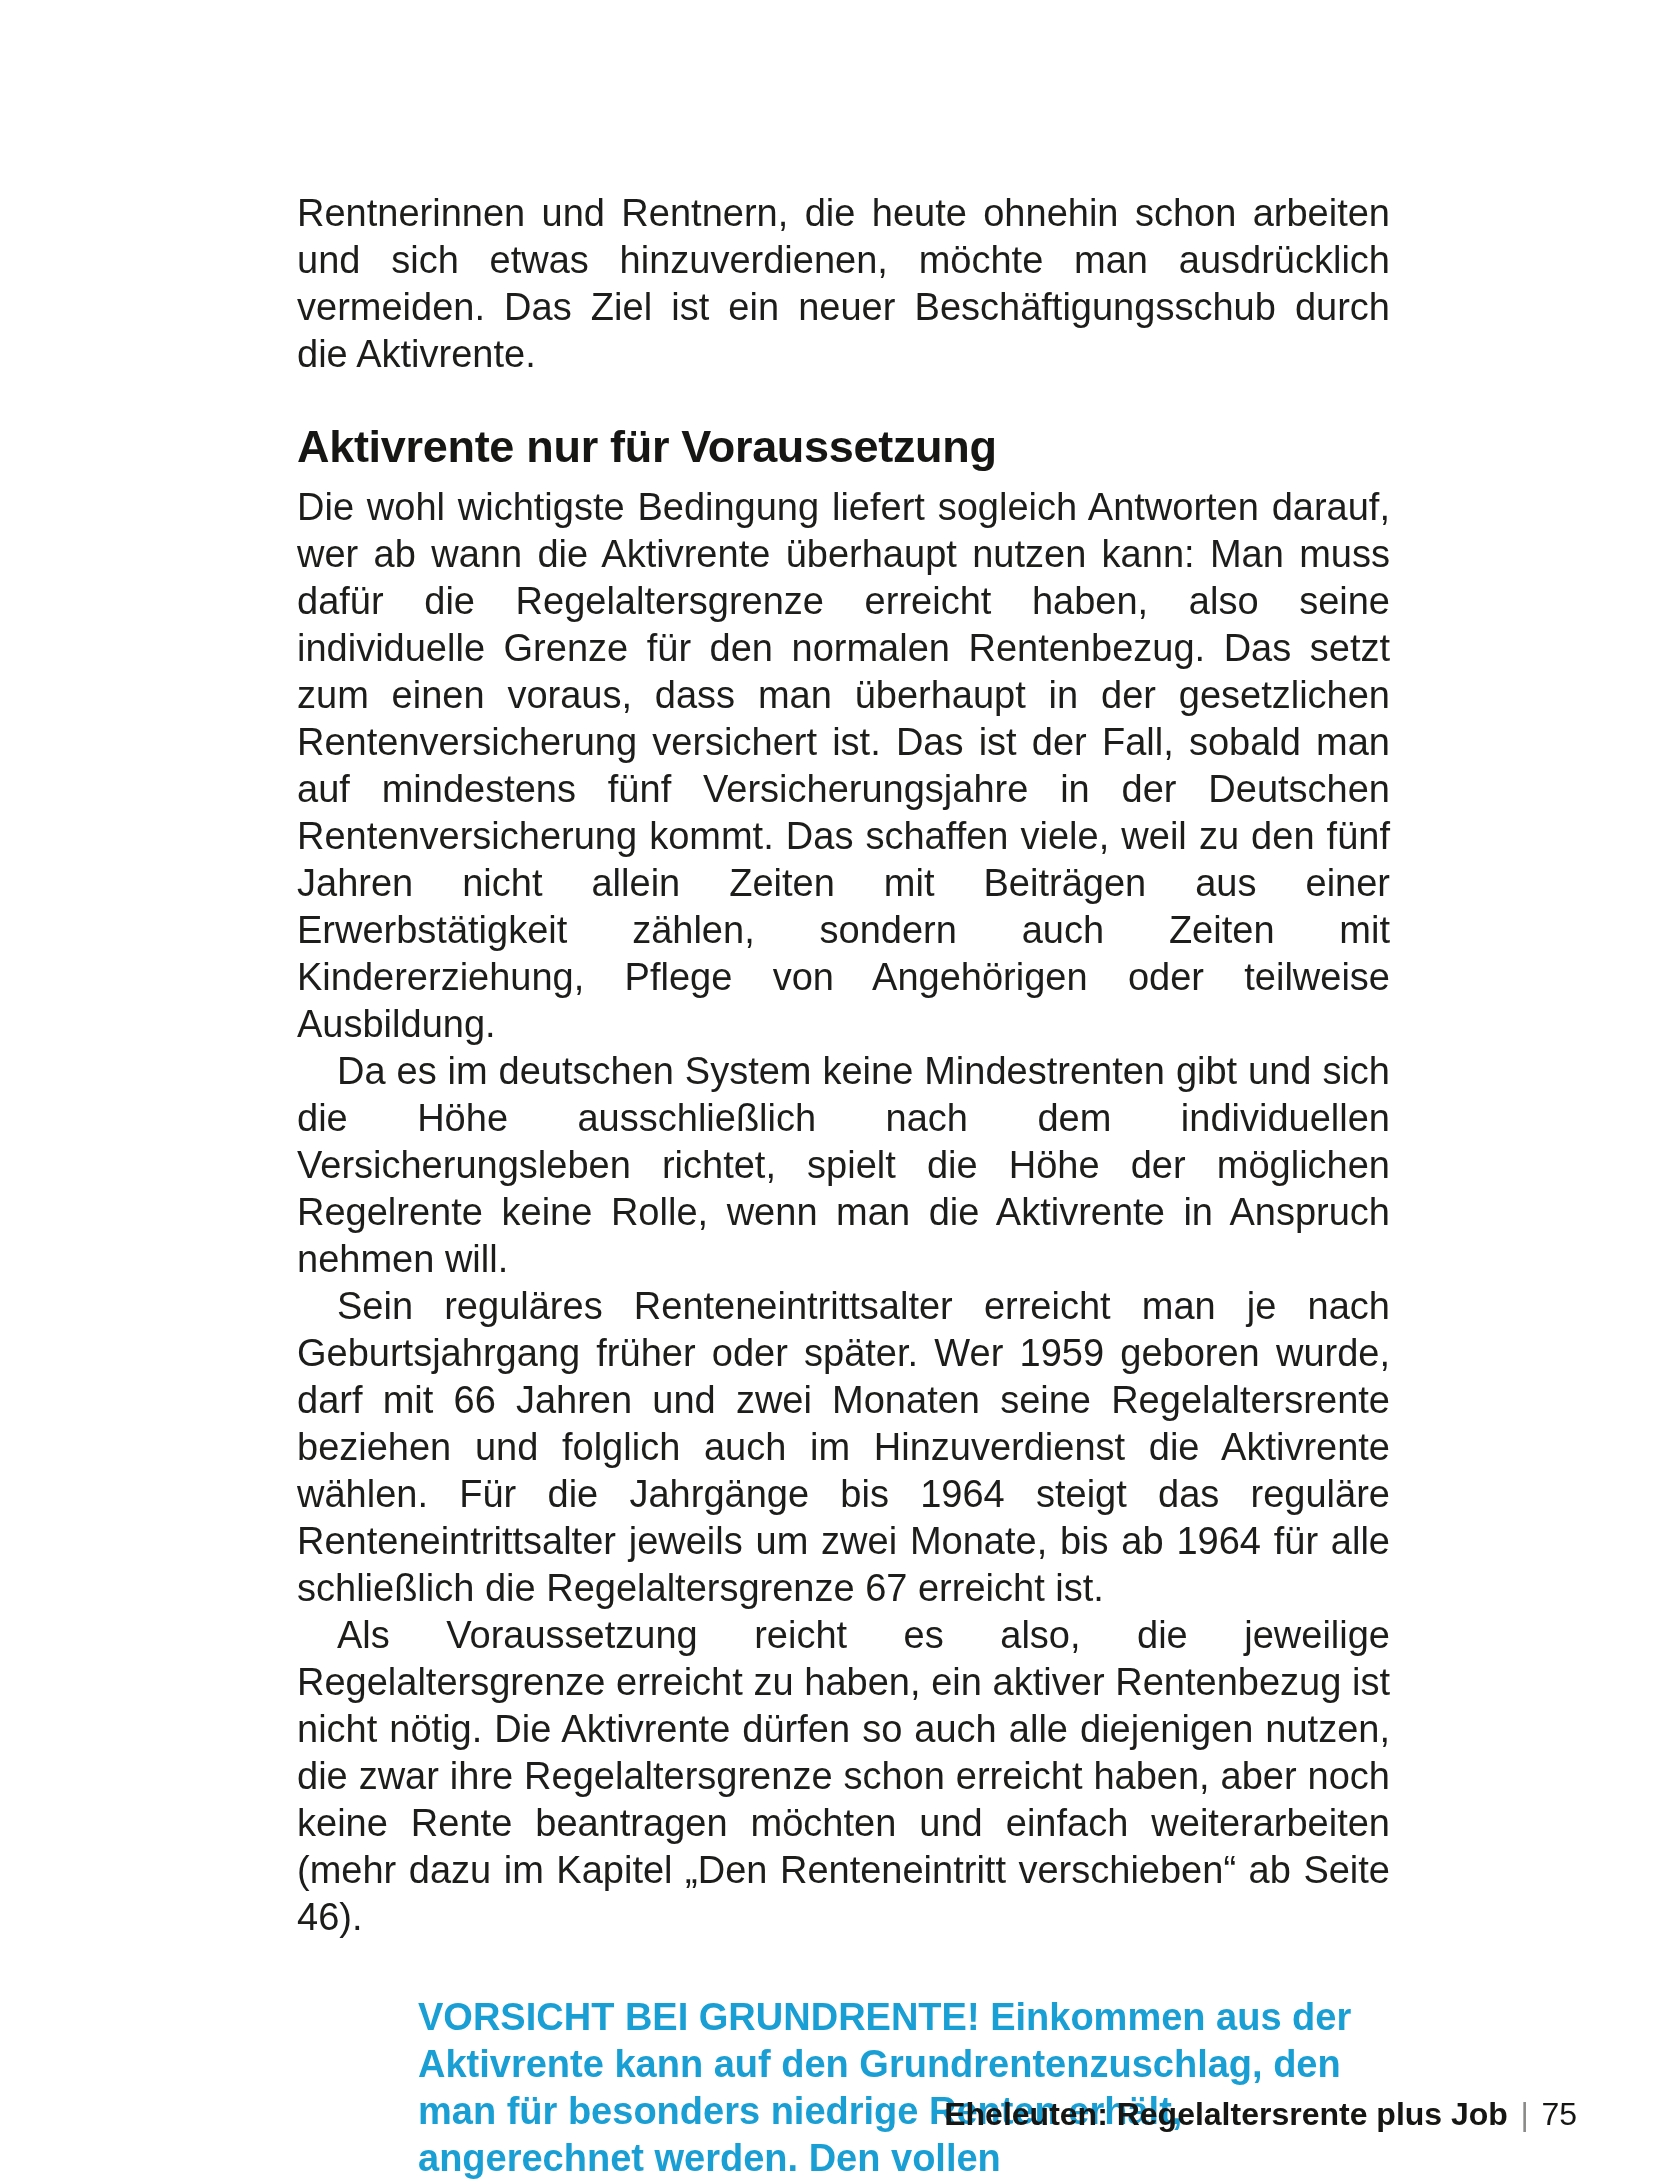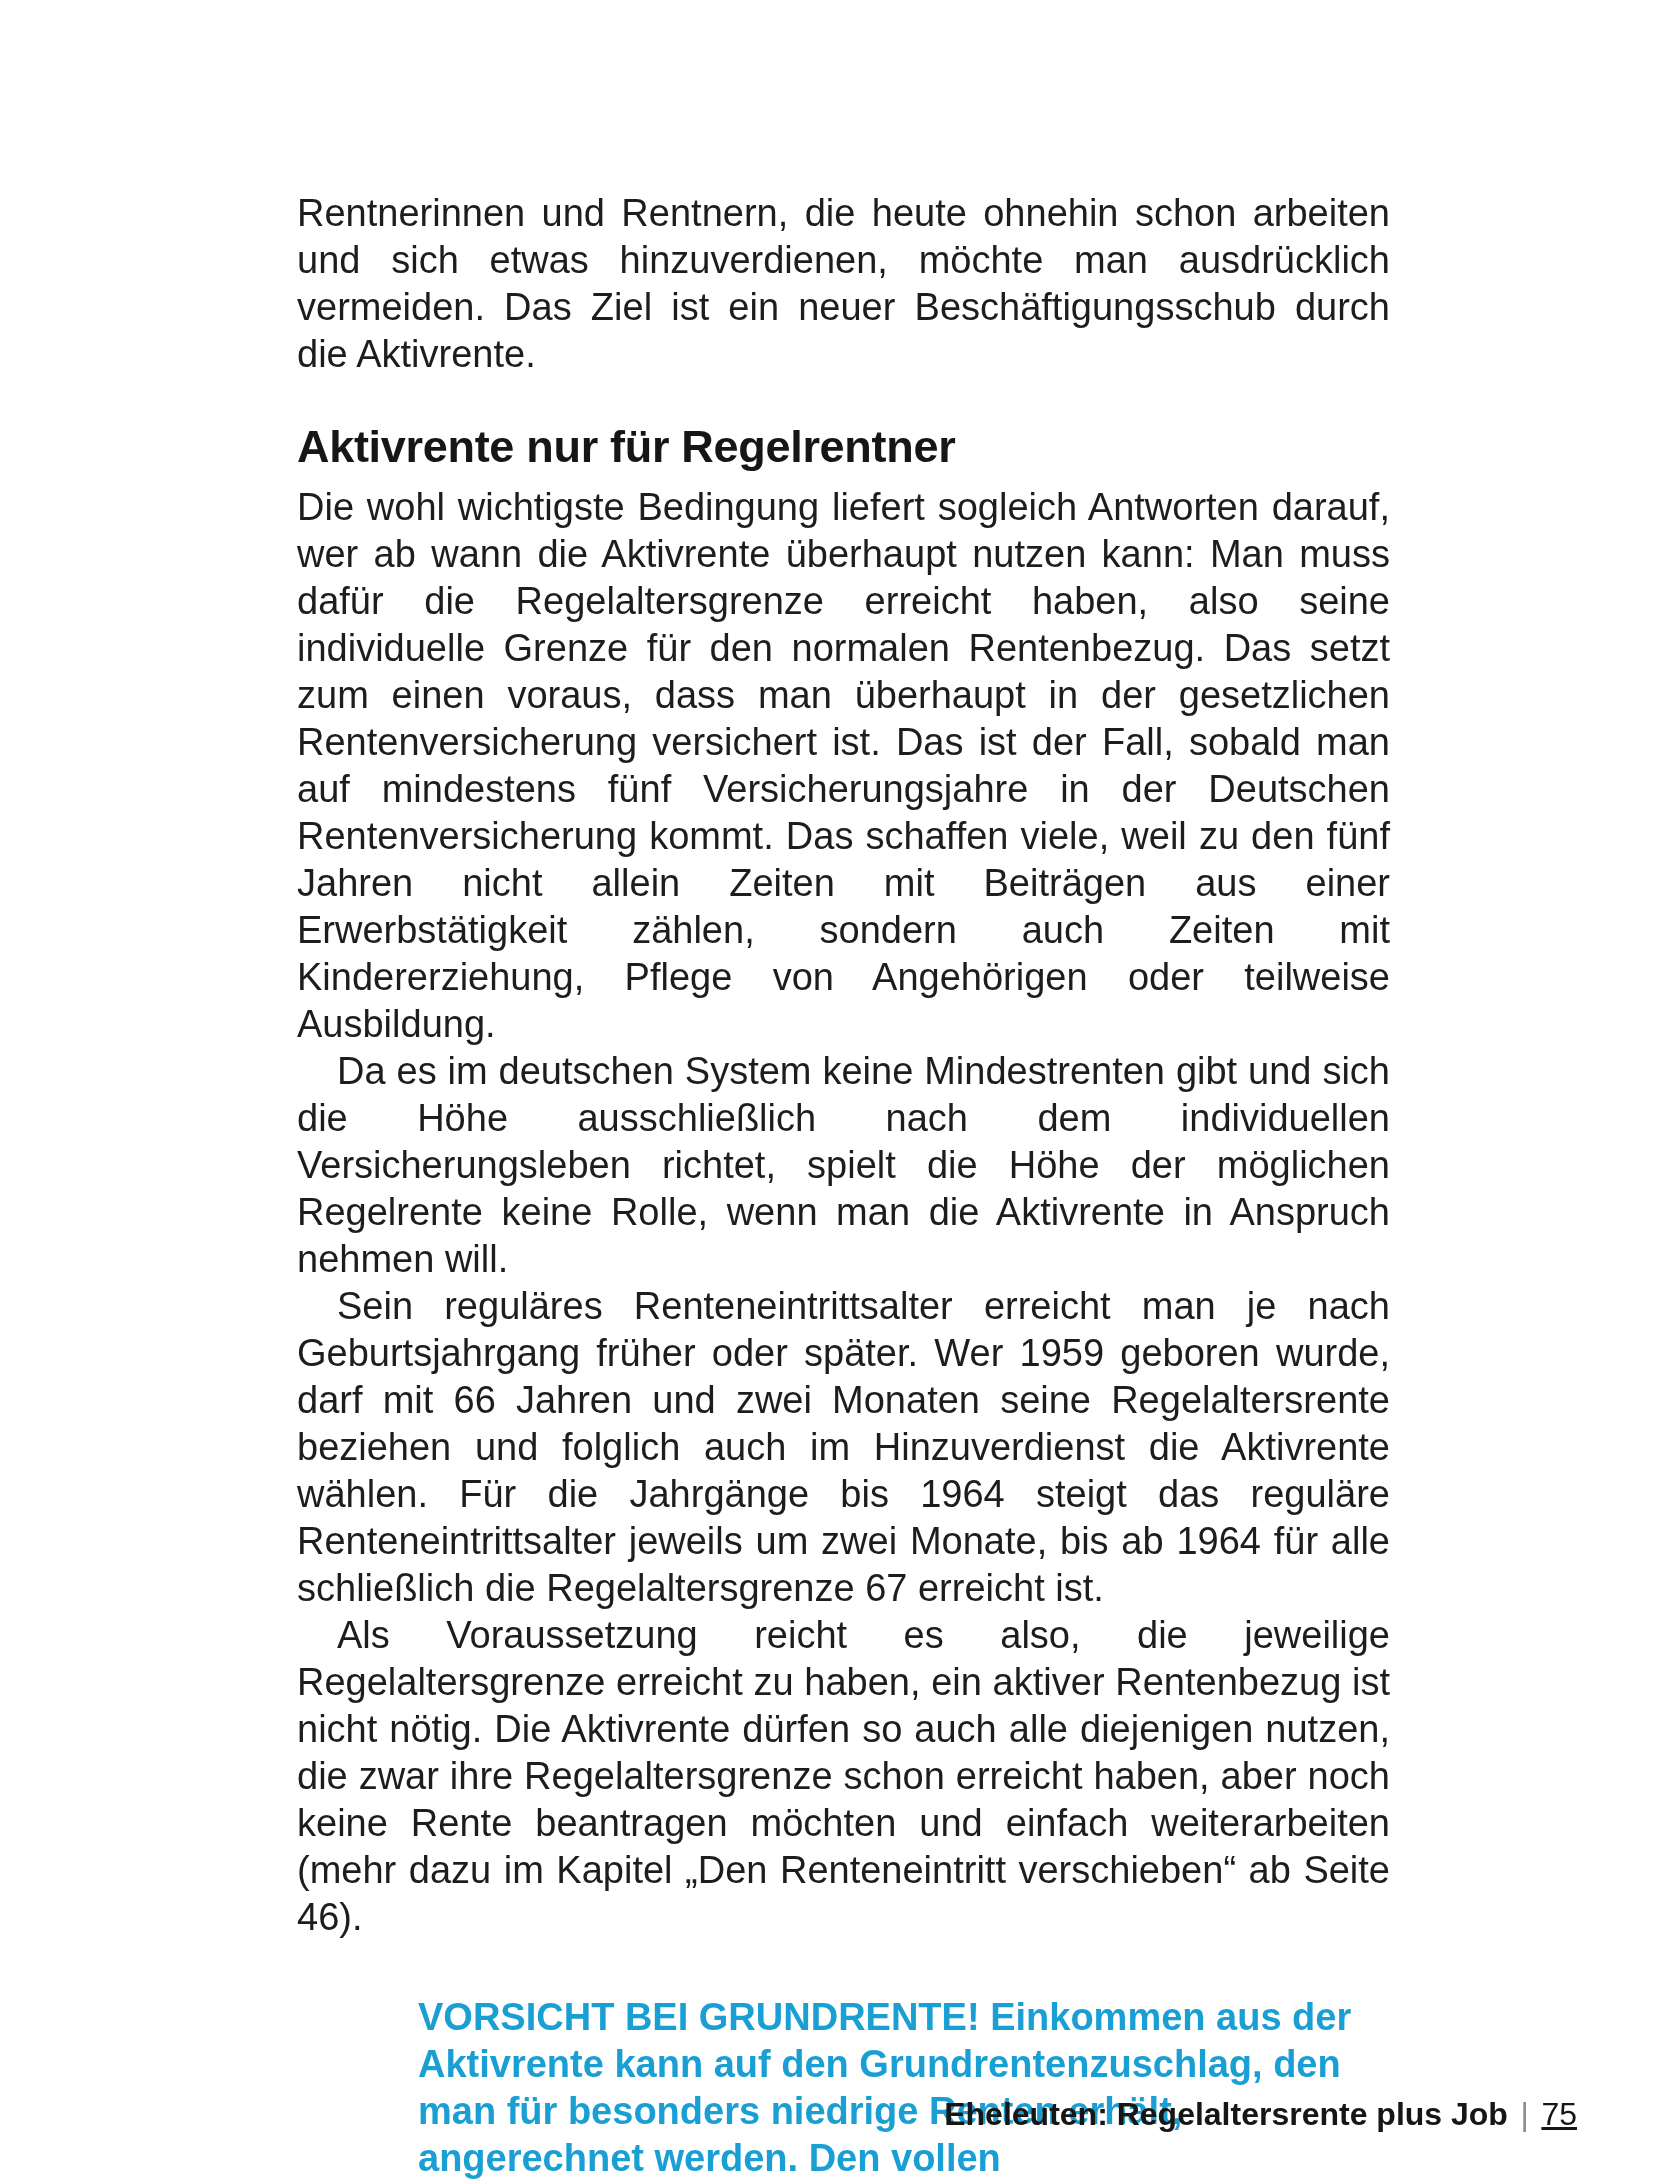--- a/index.html
+++ b/index.html
@@ -64,33 +64,32 @@
   .footer .footer-title {
     font-weight: 700;
   }
   .footer .footer-sep {
     font-weight: 400;
     color: #8a8a88;
     margin: 0 12.6px;
   }
   .footer .footer-page {
     font-weight: 400;
-    text-decoration: underline;
   }
 </style>
 </head>
 <body>
 
 <div class="page">
 
   <div class="content">
 
     <p class="body-par">Rentnerinnen und Rentnern, die heute ohnehin schon arbeiten und sich etwas hinzuverdienen, möchte man ausdrücklich vermeiden. Das Ziel ist ein neuer Beschäftigungsschub durch die Aktivrente.</p>
 
-    <h1 class="section-heading">Aktivrente nur für Regelrentner</h1>
+    <h1 class="section-heading">Aktivrente nur für Voraussetzung</h1>
 
     <p class="body-par">Die wohl wichtigste Bedingung liefert sogleich Antworten darauf, wer ab wann die Aktivrente überhaupt nutzen kann: Man muss dafür die Regelaltersgrenze erreicht haben, also seine individuelle Grenze für den normalen Rentenbezug. Das setzt zum einen voraus, dass man überhaupt in der gesetzlichen Rentenversicherung versichert ist. Das ist der Fall, sobald man auf mindestens fünf Versicherungsjahre in der Deutschen Rentenversicherung kommt. Das schaffen viele, weil zu den fünf Jahren nicht allein Zeiten mit Beiträgen aus einer Erwerbstätigkeit zählen, sondern auch Zeiten mit Kindererziehung, Pflege von Angehörigen oder teilweise Ausbildung.</p>
 
     <p class="body-par indent">Da es im deutschen System keine Mindestrenten gibt und sich die Höhe ausschließlich nach dem individuellen Versicherungsleben richtet, spielt die Höhe der möglichen Regelrente keine Rolle, wenn man die Aktivrente in Anspruch nehmen will.</p>
 
     <p class="body-par indent">Sein reguläres Renteneintrittsalter erreicht man je nach Geburtsjahrgang früher oder später. Wer 1959 geboren wurde, darf mit 66 Jahren und zwei Monaten seine Regelaltersrente beziehen und folglich auch im Hinzuverdienst die Aktivrente wählen. Für die Jahrgänge bis 1964 steigt das reguläre Renteneintrittsalter jeweils um zwei Monate, bis ab 1964 für alle schließlich die Regelaltersgrenze 67 erreicht ist.</p>
 
     <p class="body-par indent">Als Voraussetzung reicht es also, die jeweilige Regelaltersgrenze erreicht zu haben, ein aktiver Rentenbezug ist nicht nötig. Die Aktivrente dürfen so auch alle diejenigen nutzen, die zwar ihre Regelaltersgrenze schon erreicht haben, aber noch keine Rente beantragen möchten und einfach weiterarbeiten (mehr dazu im Kapitel „Den Renteneintritt verschieben“ ab Seite 46).</p>
 
     <p class="callout"><span>VORSICHT BEI GRUNDRENTE!</span> <span>Einkommen aus der Aktivrente kann auf den Grundrentenzuschlag, den man für besonders niedrige Renten erhält, angerechnet werden. Den vollen Grundrentenzuschlag bekommt man bis zu einem Monatseinkommen von 1 492 Euro für Alleinstehende und 2 327 Euro bei Eheleuten (2026). Jeder Euro darüber wird zu 60 Prozent angerechnet, ab 1 909 Euro (Paare: 2 744 Euro) wird jeder Euro in voller Höhe angerechnet.</span></p>

